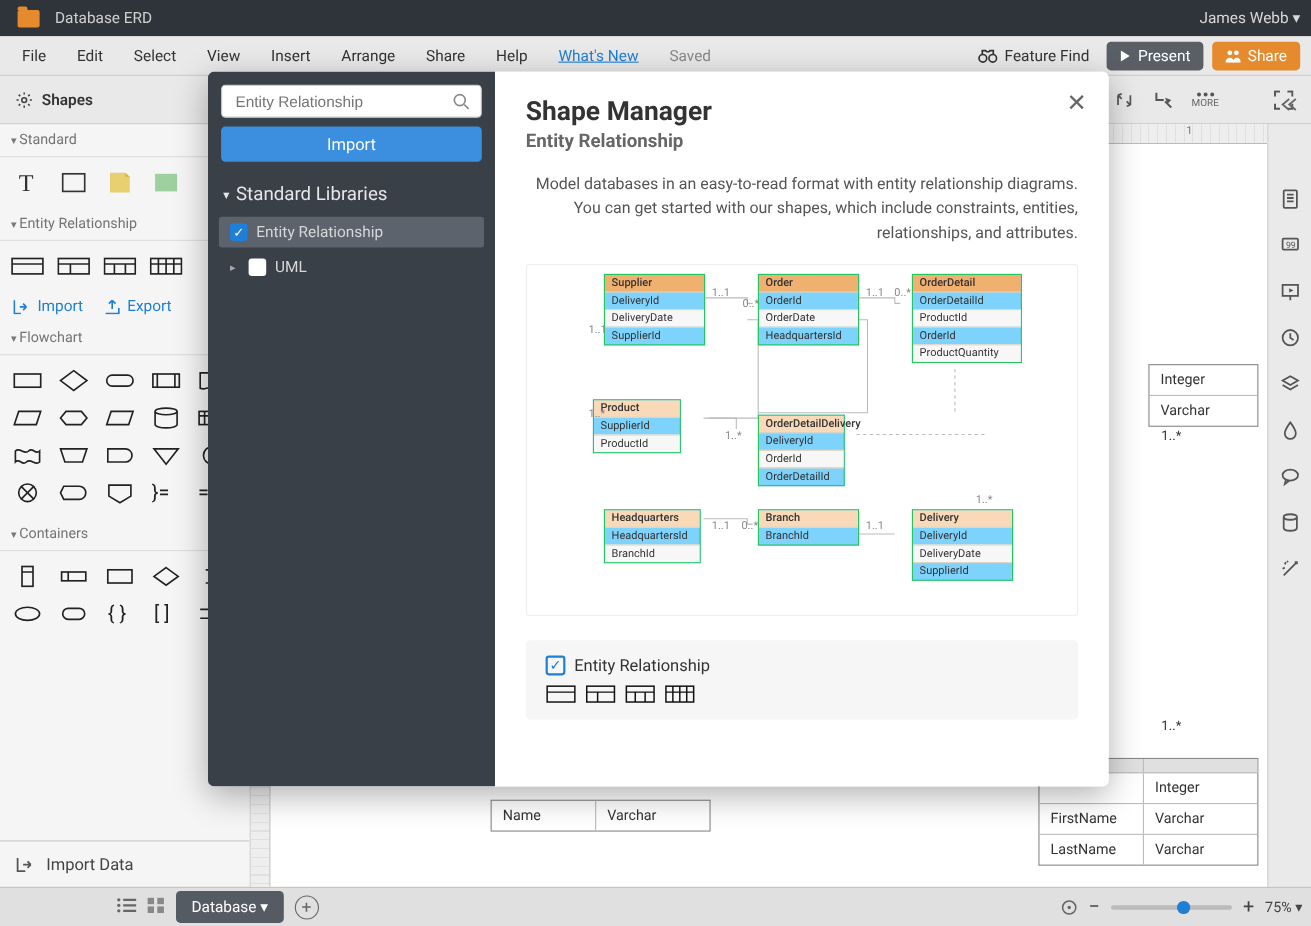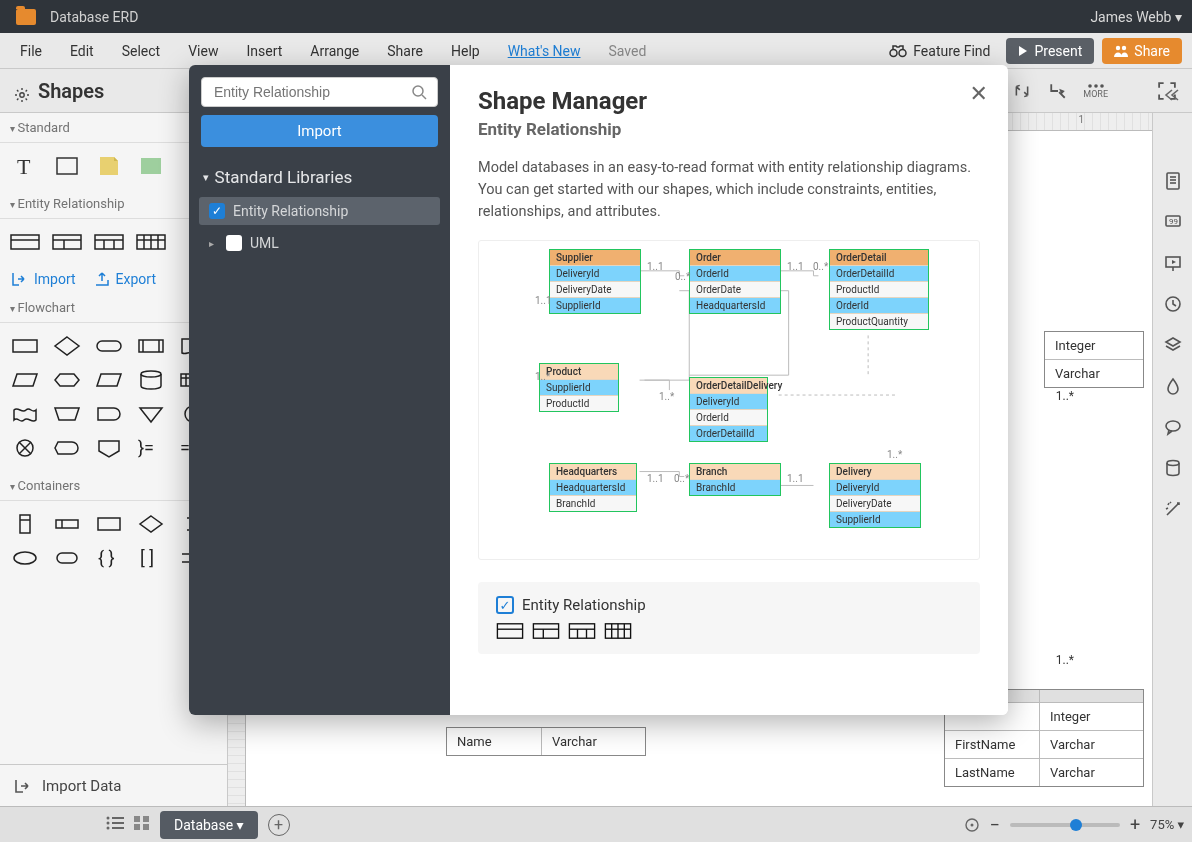--- a/index.html
+++ b/index.html
@@ -12,21 +12,21 @@
 .menubar{height:36px;background:#e9e9e9;border-bottom:1px solid #c9c9c9;display:flex;align-items:center;padding:0 10px;gap:8px;}
 .menubar .mitem{padding:4px 10px;color:#333;cursor:pointer;font-size:14px;}
 .menubar .mitem.link{color:#1e7fd6;text-decoration:underline;}
 .menubar .mitem.muted{color:#888;}
 .menubar .spacer{flex:1;}
 .findbtn{display:flex;align-items:center;gap:6px;font-size:14px;color:#333;padding:4px 8px;}
 .ico{display:inline-flex;align-items:center;justify-content:center;}
 .btn{background:#5a5f66;color:#fff;border-radius:4px;padding:5px 12px;display:flex;align-items:center;gap:6px;font-size:14px;cursor:pointer;}
 .btn.orange{background:#e68a2e;}
 .toolbar{height:44px;background:#e9e9e9;border-bottom:1px solid #c9c9c9;display:flex;align-items:center;}
-.shapeshdr{display:flex;align-items:flex-end;gap:8px;padding:0 14px;font-size:20px;font-weight:600;color:#333;width:228px;}
+.shapeshdr{display:flex;align-items:flex-start;gap:8px;padding:0 14px;font-size:14px;font-weight:600;color:#333;width:228px;}
 .gearic{width:16px;height:16px;}
 .mainrow{display:flex;height:693px;}
 .leftpanel{width:228px;background:#f5f5f5;border-right:1px solid #c9c9c9;overflow:hidden;display:flex;flex-direction:column;}
 .sect{padding:7px 10px;font-size:13px;color:#737373;border-bottom:1px solid #ddd;cursor:pointer;}
 .sect:before{content:'▾ ';color:#777;font-size:10px;}
 .thumbs{padding:8px 6px;display:flex;flex-wrap:wrap;gap:4px;}
 .thumb{width:38px;height:30px;display:flex;align-items:center;justify-content:center;}
 .thumb svg{width:30px;height:24px;}
 .linkrow{display:flex;align-items:center;gap:18px;padding:6px 12px;color:#1e7fd6;font-size:14px;}
 .linkrow .l{display:flex;align-items:center;gap:6px;cursor:pointer;}
@@ -55,21 +55,21 @@
 .libitem{margin:2px 10px;padding:6px 10px;border-radius:3px;display:flex;align-items:center;gap:8px;font-size:14px;cursor:pointer;}
 .libitem.sel{background:#5c636c;}
 .libitem .cb{width:16px;height:16px;background:#fff;border-radius:3px;display:flex;align-items:center;justify-content:center;}
 .libitem .cb.on{background:#1e7fd6;}
 .libitem .cb.on:after{content:'✓';color:#fff;font-size:12px;}
 .libitem .ar{font-size:10px;color:#aaa;margin-right:4px;}
 .overlay .main{flex:1;background:#fff;padding:22px 28px;position:relative;}
 .close{position:absolute;top:16px;right:20px;font-size:22px;color:#666;cursor:pointer;}
 .mtitle{font-size:24px;font-weight:700;color:#333;margin:0 0 4px;}
 .msub{font-size:17px;font-weight:700;color:#666;margin:0 0 18px;}
-.desc{font-size:14.5px;color:#555;line-height:1.5;margin-bottom:18px;}
+.desc{font-size:14.5px;color:#555;line-height:1.5;margin-bottom:18px;text-align:right;}
 .erdimg{border:1px solid #eee;border-radius:3px;height:320px;position:relative;background:#fff;margin-bottom:22px;}
 .tbl{position:absolute;border:1px solid #22c55e;font-size:10px;background:#7dd3fc;}
 .tbl .th{background:#f0b070;padding:2px 6px;font-weight:500;}
 .tbl .tr{padding:2px 6px;border-top:1px solid #e5d5c0;}
 .tbl .tr:nth-child(odd){background:#f7f7f7;}
 .tbl.light .th{background:#f9d9b8;}
 .card{position:absolute;font-size:10px;color:#888;}
 .libcard{background:#f6f6f6;border-radius:4px;padding:14px 18px;}
 .libcard .row1{display:flex;align-items:center;gap:8px;font-size:15px;color:#333;margin-bottom:8px;}
 .libcard .cb2{width:18px;height:18px;border:2px solid #1e7fd6;border-radius:3px;display:flex;align-items:center;justify-content:center;}

